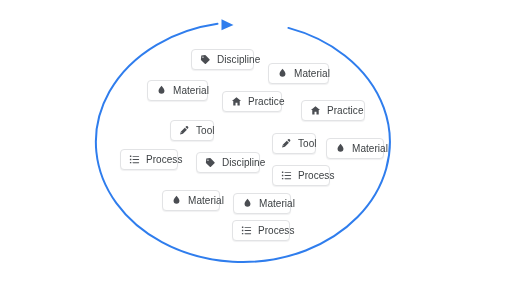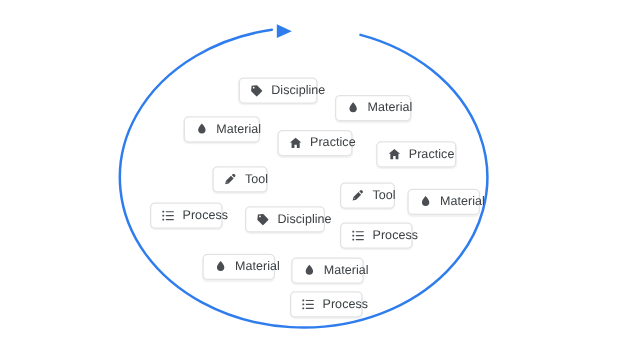--- a/index.html
+++ b/index.html
@@ -33,21 +33,20 @@
     display: flex;
     align-items: center;
     gap: 6px;
     height: 21px;
     padding: 0 9px 0 8px;
     background: #ffffff;
     border: 1px solid #e2e3e5;
     border-radius: 4px;
     box-shadow: 0 1px 1px rgba(16,24,40,0.06);
     white-space: nowrap;
-    margin-top: 13px;
   }
   .chip .label {
     font-family: "Liberation Sans", sans-serif;
     font-size: 10px;
     line-height: 10px;
     color: #3c4043;
     letter-spacing: 0.05px;
   }
   .chip .ico {
     display: inline-flex;

